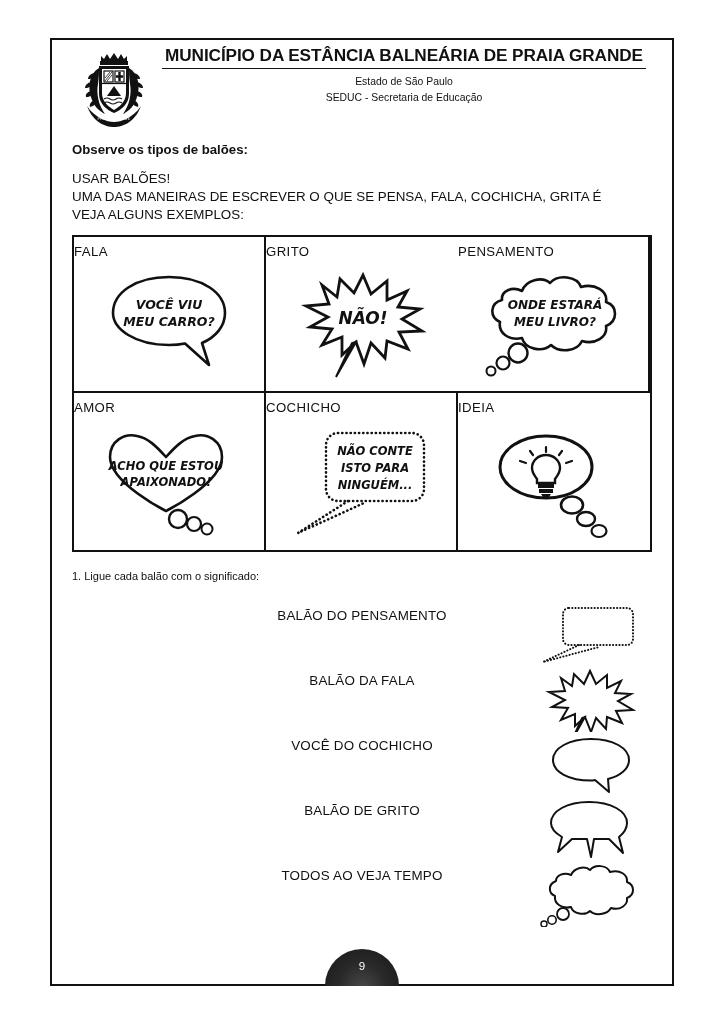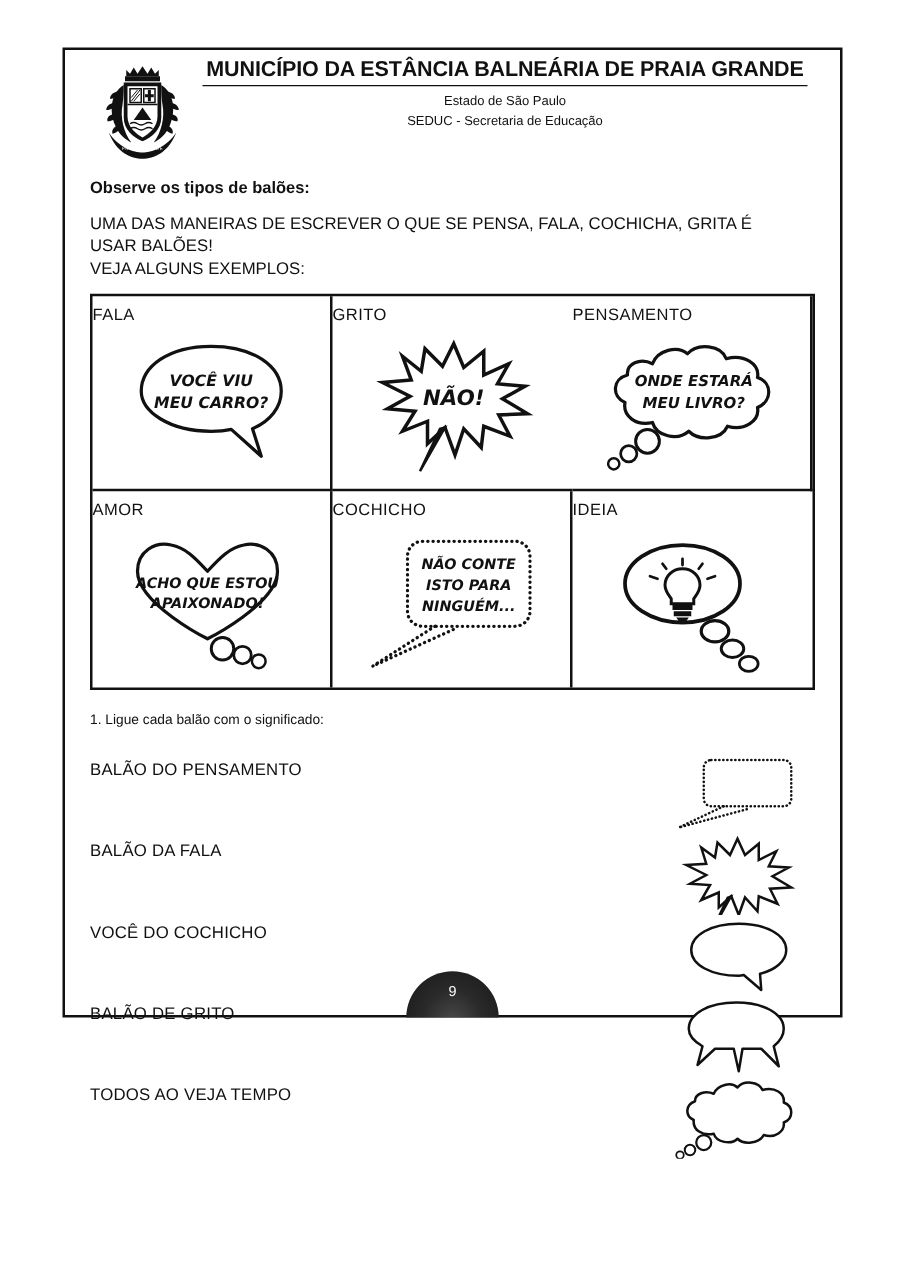--- a/index.html
+++ b/index.html
@@ -16,21 +16,21 @@
     position: relative;
     overflow: hidden;
   }
 
   
   .page-frame {
     position: absolute;
     left: 50px;
     top: 38px;
     width: 624px;
-    height: 776px;
+    height: 948px;
     border: 2px solid #111111;
     box-sizing: border-box;
     background: #ffffff;
   }
 
   .page-inner {
     position: absolute;
     left: 0; top: 0; right: 0; bottom: 0;
     padding: 0 20px;
     box-sizing: border-box;
@@ -134,20 +134,21 @@
     position: relative;
   }
   .q-head {
     font-size: 11px;
     margin-bottom: 24px;
   }
   .match-row {
     height: 65px;
     display: flex;
     align-items: flex-start;
+    justify-content: center;
   }
   .match-label {
     font-size: 13.4px;
     letter-spacing: 0.2px;
     padding-top: 2px;
   }
   .shapes-col {
     position: absolute;
     right: 8px;
     top: 32px;
@@ -231,22 +232,22 @@
         <div class="org-title">MUNICÍPIO DA ESTÂNCIA BALNEÁRIA DE PRAIA GRANDE</div>
         <div class="title-rule"></div>
         <div class="org-sub">Estado de São Paulo</div>
         <div class="org-sub">SEDUC - Secretaria de Educação</div>
       </div>
     </div>
 
     <div class="intro">
       <div class="intro-line-1">Observe os tipos de balões:</div>
       <div class="intro-body">
+        <div>USAR BALÕES!</div>
         <div>UMA DAS MANEIRAS DE ESCREVER O QUE SE PENSA, FALA, COCHICHA, GRITA É</div>
-        <div>USAR BALÕES!</div>
         <div>VEJA ALGUNS EXEMPLOS:</div>
       </div>
     </div>
 
     <div class="examples-table">
 
       <div class="cell">
         <div class="cell-title">FALA</div>
         <div class="cell-art">
           <svg width="140" height="112" viewBox="0 0 140 112">

